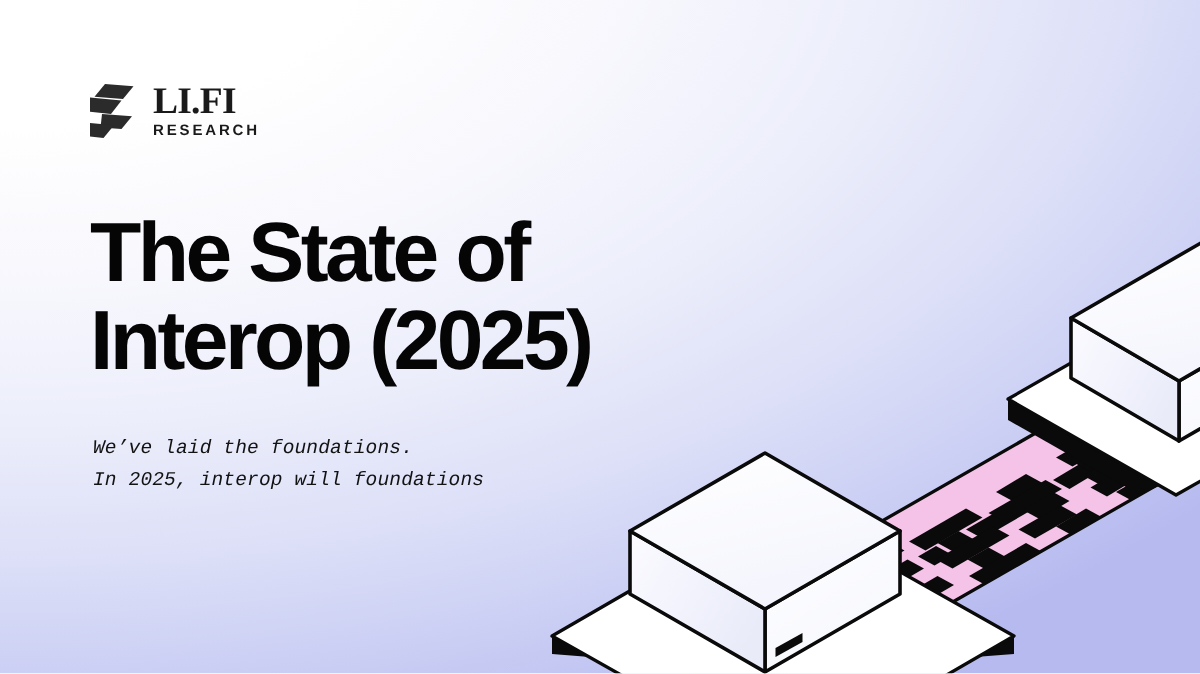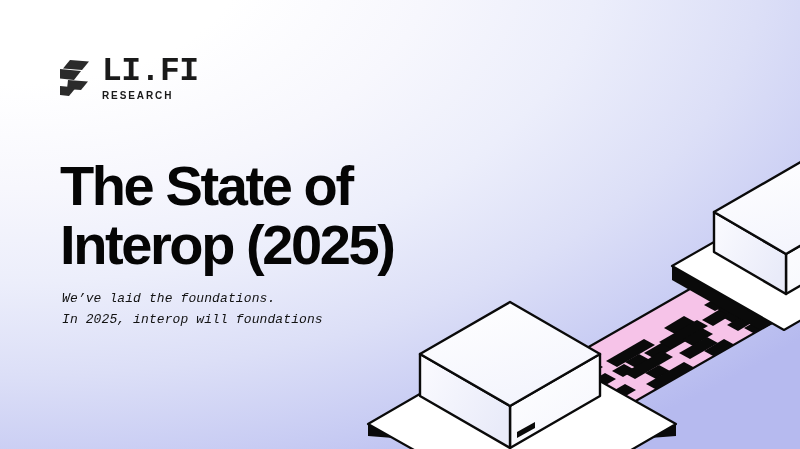--- a/index.html
+++ b/index.html
@@ -57,41 +57,41 @@
     display: block;
     flex: none;
   }
   .brand-text {
     display: flex;
     flex-direction: column;
     justify-content: center;
     gap: 3px;
   }
   .brand-wordmark {
-    font-family: Liberation Mono, monospace;
-    font-size: 33px;
+    font-family: Liberation Serif, serif;
+    font-size: 25px;
     font-weight: 700;
     line-height: 1;
     color: #1a1a1a;
     letter-spacing: -0.5px;
   }
   .brand-sub {
     font-family: "Liberation Sans", sans-serif;
     font-size: 10px;
     font-weight: 700;
     line-height: 1;
     color: #1a1a1a;
     letter-spacing: 1.9px;
   }
 
   
   .headline {
     position: absolute;
     left: 60px;
-    top: 156px;
+    top: 138px;
     font-family: "Liberation Sans", sans-serif;
     font-size: 56px;
     font-weight: 700;
     line-height: 1.06;
     letter-spacing: -2.4px;
     color: #050505;
     margin: 0;
     white-space: nowrap;
   }
   .headline-line { display: block; }

